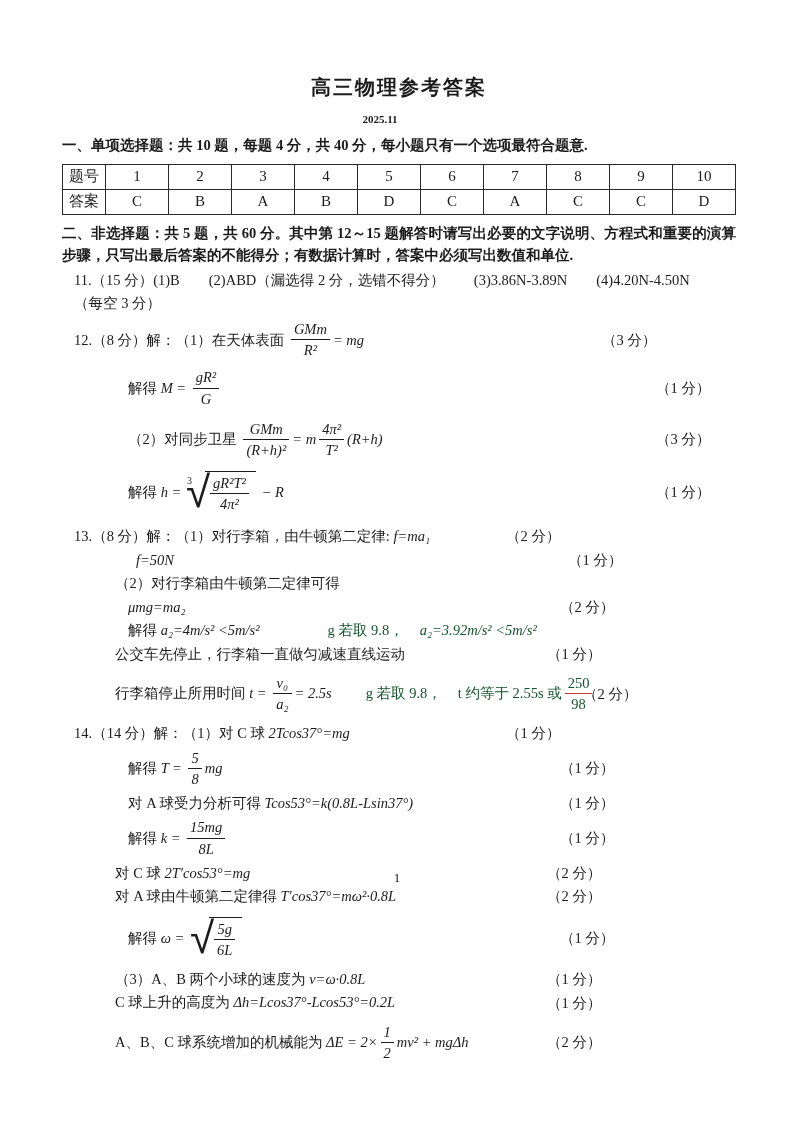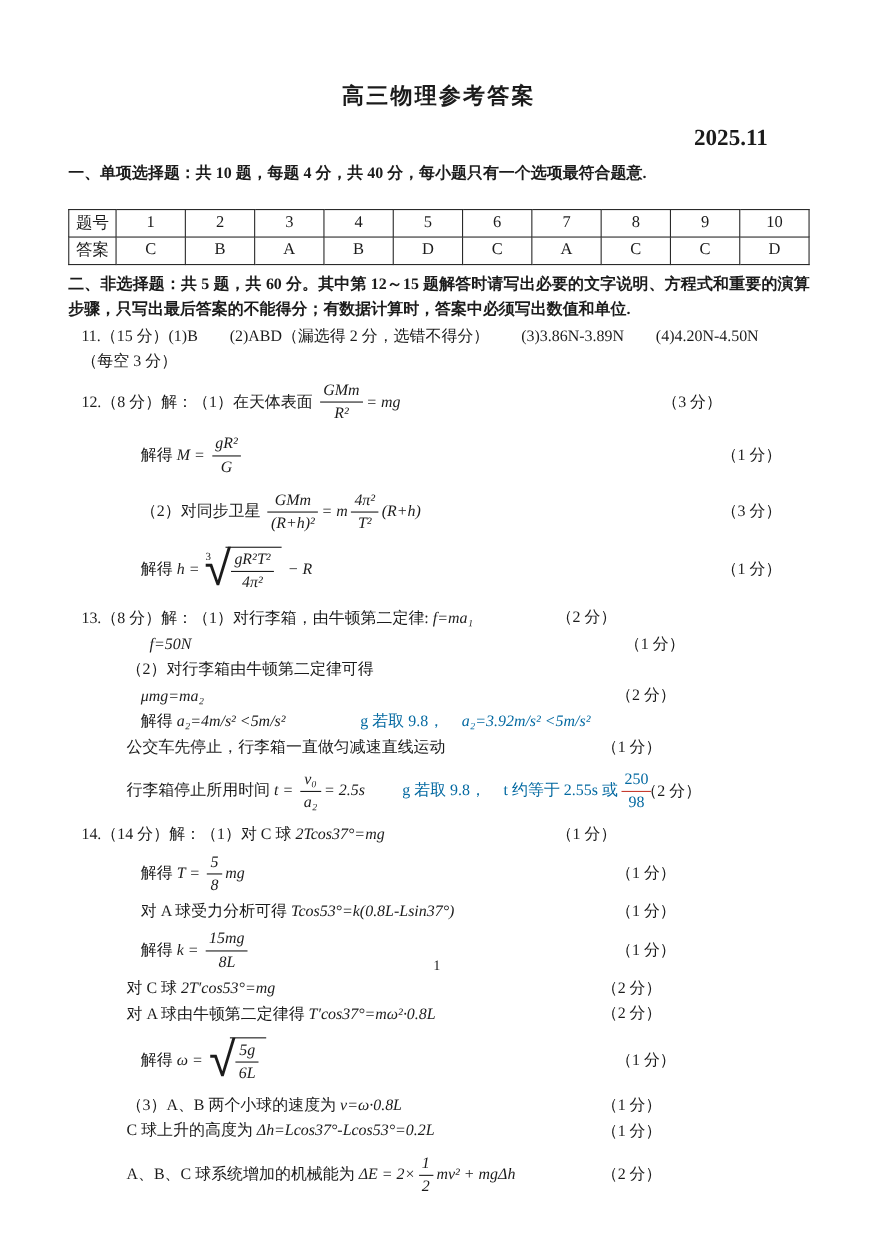--- a/index.html
+++ b/index.html
@@ -4,31 +4,31 @@
 <style>
   html,body{margin:0;padding:0;}
   body{
     width:794px;height:1123px;overflow:hidden;background:#ffffff;
     color:#1b1b1b;
     font-family:"Liberation Serif","DejaVu Serif",serif;
     font-size:14.5px;
   }
   .page{position:relative;box-sizing:border-box;width:794px;height:942px;padding:74px 58px 0 62px;}
   .title{text-align:center;font-size:20px;font-weight:bold;letter-spacing:2px;margin:0 0 12px 0;}
-  .date{text-align:right;font-weight:bold;font-size:21px;margin:0 38px 10px 0;}
+  .date{text-align:center;font-weight:bold;font-size:11px;margin:0 38px 10px 0;}
   .s-heading{font-weight:bold;line-height:1.5;}
   .s-heading.wrap{text-align:justify;margin:5px 0 3px 0;}
-  table.ans{border-collapse:collapse;table-layout:fixed;width:674px;margin:20px 0 8px 0;}
+  table.ans{border-collapse:collapse;table-layout:fixed;width:674px;margin:7px 0 8px 0;}
   table.ans td{border:1.6px solid #2a2a2a;text-align:center;height:24px;font-size:15px;padding:0;}
   td.hdr{width:42px;font-size:14px;}
   .line{position:relative;line-height:1.55;margin:1px 12px;}
   .fl{display:flex;align-items:center;min-height:26px;}
   .seg{white-space:pre-wrap;}
   .m{font-style:italic;}
-  .red{color:#0369a1;}
+  .red{color:#14532d;}
   .score{position:absolute;left:432px;top:50%;transform:translateY(-50%);white-space:nowrap;}
   .q12 .score{left:528px;}
   .score.far{left:468px;}
   .ind1{margin-left:53px;}
   .ind2{margin-left:66px;}
   .ind3{margin-left:74px;}
   .frac{display:inline-flex;flex-direction:column;text-align:center;vertical-align:middle;margin:0 3px;line-height:1.25;}
   .frac .num{display:block;padding:0 3px 1px 3px;border-bottom:1.4px solid #1b1b1b;}
   .frac .den{display:block;padding:1px 3px 0 3px;}
   .frac.red .num{border-bottom-color:#c63c30;}

